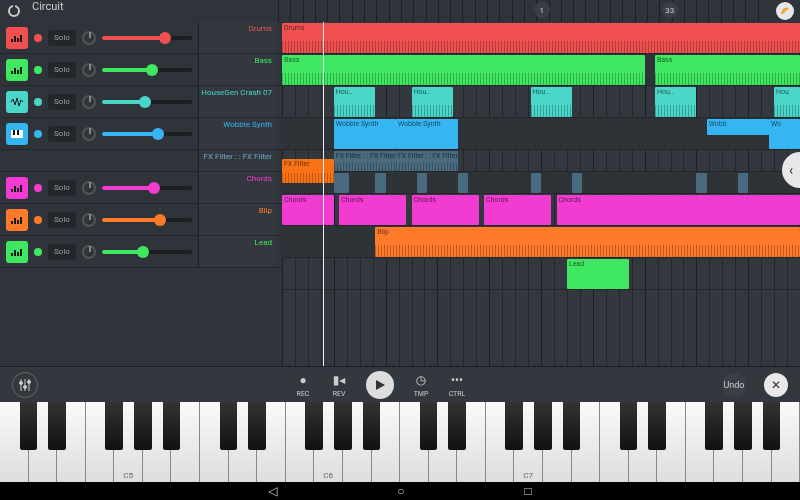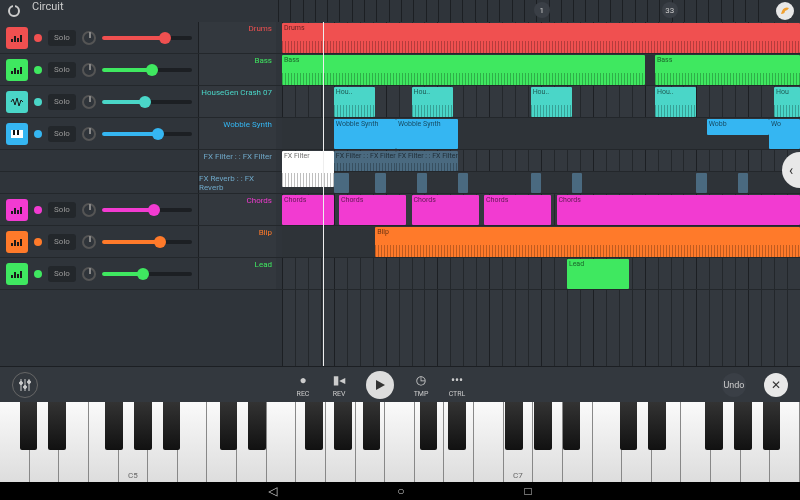--- a/index.html
+++ b/index.html
@@ -201,26 +201,20 @@
             <div class="thumb" style="left: calc(62% - 6px); background: rgb(53, 182, 242);"></div>
           </div>
           <div class="namecell">
             <div class="trackname" style="color: rgb(53, 182, 242);">Wobble Synth</div>
           </div>
         </div>
         <div class="trackrow short">
           <div style="flex: 1 1 0%;"></div>
           <div class="namecell">
             <div class="trackname" style="color: rgb(111, 168, 200);">FX Filter : : FX Filter</div>
-          </div>
-        </div>
-        <div class="trackrow short">
-          <div style="flex: 1 1 0%;"></div>
-          <div class="namecell">
-            <div class="trackname" style="color: rgb(111, 168, 200);">FX Reverb : : FX Reverb</div>
           </div>
         </div>
         <div class="trackrow">
           <div class="iconbox" style="background: rgb(242, 59, 209);">
             <svg width="14" height="10" viewBox="0 0 14 10">
               <rect x="1" y="6" width="2" height="3" fill="#1a1a1a"></rect>
               <rect x="4" y="3" width="2" height="6" fill="#1a1a1a"></rect>
               <rect x="7" y="5" width="2" height="4" fill="#1a1a1a"></rect>
               <rect x="10" y="2" width="2" height="7" fill="#1a1a1a"></rect>
             </svg>
@@ -333,21 +327,21 @@
         <div class="clip wave" style="top: 33px; height: 30px; left: 72%; width: 28%; background: rgb(63, 232, 96);">Bass</div>
         <div class="clip wave" style="top: 65px; height: 30px; left: 10%; width: 8%; background: rgb(74, 214, 200);">Hou..</div>
         <div class="clip wave" style="top: 65px; height: 30px; left: 25%; width: 8%; background: rgb(74, 214, 200);">Hou..</div>
         <div class="clip wave" style="top: 65px; height: 30px; left: 48%; width: 8%; background: rgb(74, 214, 200);">Hou..</div>
         <div class="clip wave" style="top: 65px; height: 30px; left: 72%; width: 8%; background: rgb(74, 214, 200);">Hou..</div>
         <div class="clip wave" style="top: 65px; height: 30px; left: 95%; width: 5%; background: rgb(74, 214, 200);">Hou</div>
         <div class="clip" style="top: 97px; height: 30px; left: 10%; width: 12%; background: rgb(53, 182, 242);">Wobble Synth</div>
         <div class="clip" style="top: 97px; height: 30px; left: 22%; width: 12%; background: rgb(53, 182, 242);">Wobble Synth</div>
         <div class="clip" style="top: 97px; height: 16px; left: 82%; width: 12%; background: rgb(53, 182, 242);">Wobb</div>
         <div class="clip" style="top: 97px; height: 30px; left: 94%; width: 6%; background: rgb(53, 182, 242);">Wo</div>
-        <div class="clip wave" style="top: 129px; height: 36px; left: 0%; width: 10%; background: #ffffff;">FX Filter</div>
+        <div class="clip wave" style="top: 137px; height: 24px; left: 0%; width: 10%; background: #f97316;">FX Filter</div>
         <div class="clip wave" style="top: 129px; height: 20px; left: 10%; width: 12%; background: rgb(74, 106, 128);">FX Filter : : FX Filter</div>
         <div class="clip wave" style="top: 129px; height: 20px; left: 22%; width: 12%; background: rgb(74, 106, 128);">FX Filter : : FX Filter</div>
         <div class="clip" style="top: 151px; height: 20px; left: 10%; width: 3%; background: rgb(74, 106, 128);"></div>
         <div class="clip" style="top: 151px; height: 20px; left: 18%; width: 2%; background: rgb(74, 106, 128);"></div>
         <div class="clip" style="top: 151px; height: 20px; left: 26%; width: 2%; background: rgb(74, 106, 128);"></div>
         <div class="clip" style="top: 151px; height: 20px; left: 34%; width: 2%; background: rgb(74, 106, 128);"></div>
         <div class="clip" style="top: 151px; height: 20px; left: 48%; width: 2%; background: rgb(74, 106, 128);"></div>
         <div class="clip" style="top: 151px; height: 20px; left: 56%; width: 2%; background: rgb(74, 106, 128);"></div>
         <div class="clip" style="top: 151px; height: 20px; left: 80%; width: 2%; background: rgb(74, 106, 128);"></div>
         <div class="clip" style="top: 151px; height: 20px; left: 88%; width: 2%; background: rgb(74, 106, 128);"></div>
@@ -410,20 +404,23 @@
       <div class="wkey"></div>
       <div class="wkey">
         <div class="lbl">C5</div>
       </div>
       <div class="wkey"></div>
       <div class="wkey"></div>
       <div class="wkey"></div>
       <div class="wkey"></div>
       <div class="wkey"></div>
       <div class="wkey"></div>
+      <div class="wkey">
+        <div class="lbl">C6</div>
+      </div>
       <div class="wkey"></div>
       <div class="wkey"></div>
       <div class="wkey"></div>
       <div class="wkey"></div>
       <div class="wkey"></div>
       <div class="wkey"></div>
       <div class="wkey">
         <div class="lbl">C7</div>
       </div>
       <div class="wkey"></div>

